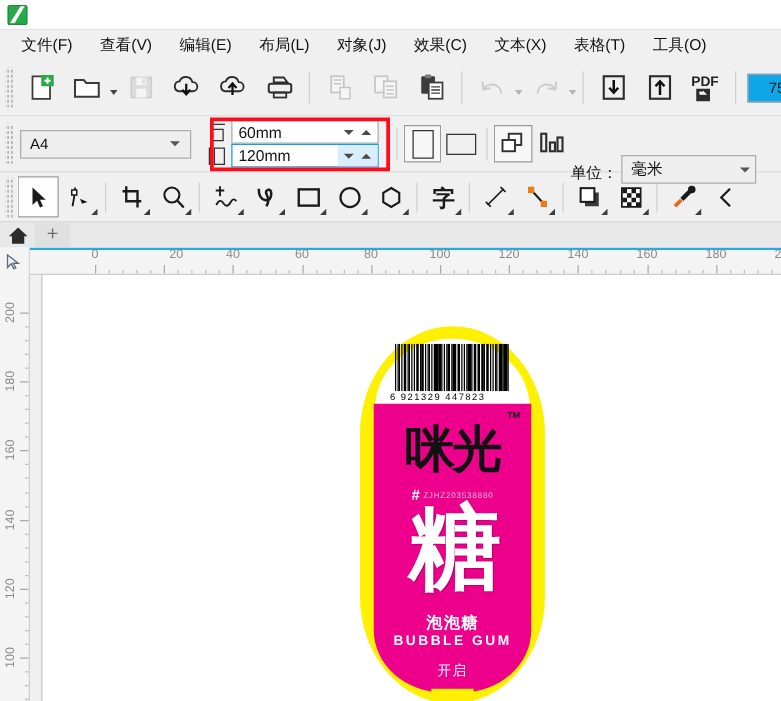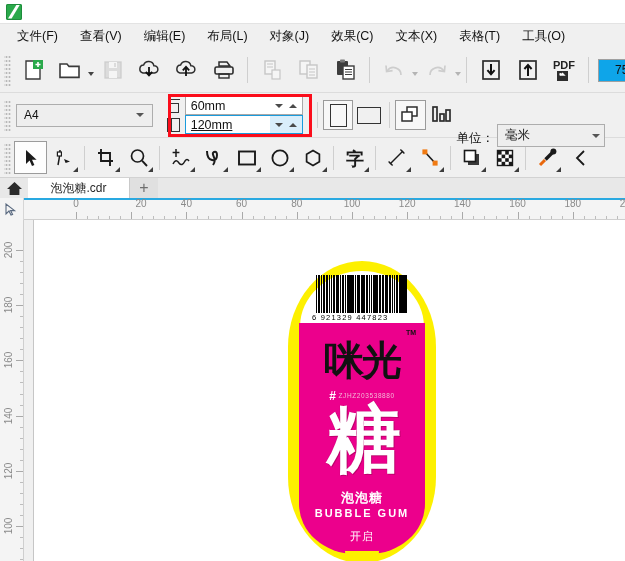--- a/index.html
+++ b/index.html
@@ -90,21 +90,21 @@
   .dim-ico { width:14px; height:16px; position:relative; }
   .ico-w { }
   .ico-w:before { content:""; position:absolute; left:1px; right:1px; top:1px; height:1.5px; background:#333; }
   .ico-w:after  { content:""; position:absolute; left:2px; right:2px; top:5px; bottom:1px; border:1.4px solid #333; }
   .ico-h:before { content:""; position:absolute; left:0px; top:1px; bottom:1px; width:1.5px; background:#333; }
   .ico-h:after  { content:""; position:absolute; left:4px; right:1px; top:1px; bottom:1px; border:1.4px solid #333; }
 
   .spin {
     display:flex; align-items:center; height:19px; border:1px solid #a8a8a8; background:#fff;
   }
-  .spin.focused { border:1.6px solid #1a9bdc;text-decoration:underline; }
+  .spin.focused { border:1.6px solid #1a9bdc; }
   .spin input {
     width:84px; height:17px; border:0; outline:0; background:transparent;
     font-family:"Liberation Sans",sans-serif; font-size:12.5px; color:#111; padding-left:5px;
   }
   .spin .btns { display:flex; align-items:center; gap:6px; padding:0 5px; height:100%; }
   .spin.focused .btns { background:#d9eefb; }
   .sp-dn { width:0;height:0;border-left:4px solid transparent;border-right:4px solid transparent;border-top:4px solid #4a4a4a; }
   .sp-up { width:0;height:0;border-left:4px solid transparent;border-right:4px solid transparent;border-bottom:4px solid #4a4a4a; }
 
   .orient-btn {
@@ -623,21 +623,20 @@
       </svg>
     </div>
   </div>
 
   <div class="tabbar">
     <div class="home-btn">
       <svg width="17" height="15" viewBox="0 0 17 15">
         <path d="M8.5 1 L16 8 H13.4 V14 H3.6 V8 H1 Z" fill="#2b2b2b"></path>
       </svg>
     </div>
-    <div class="doc-tab">泡泡糖.cdr</div>
     <div class="add-tab">+</div>
     <div class="tab-rest"></div>
   </div>
 
   <div class="work">
 
     <div class="hruler-wrap">
       <div class="hr-corner">
         <svg width="13" height="13" viewBox="0 0 13 13">
           <path d="M1 1 V11 L4 8 L6 12 L7.6 11.4 L5.6 7.6 H9.6 Z" fill="none" stroke="#5a6a80" stroke-width="1.1"></path>

